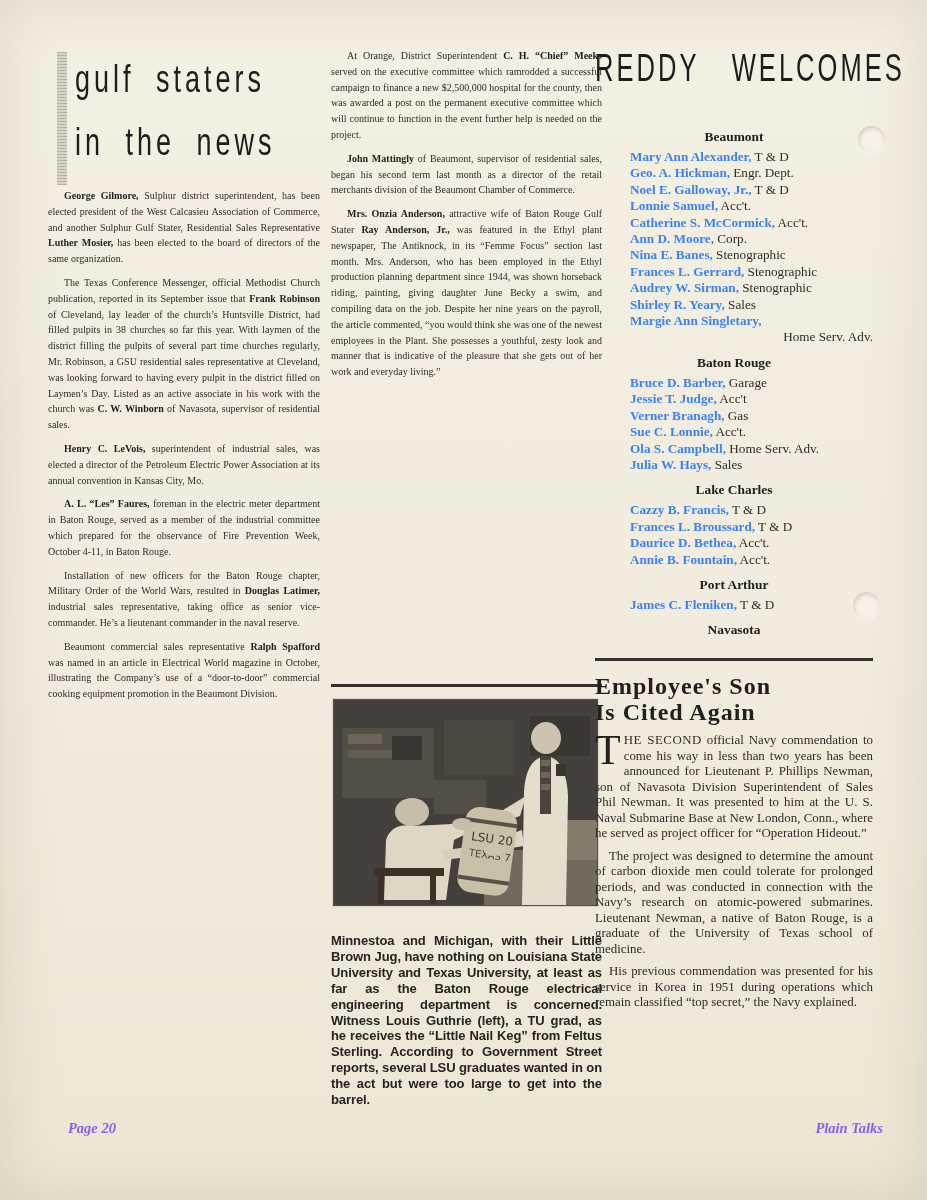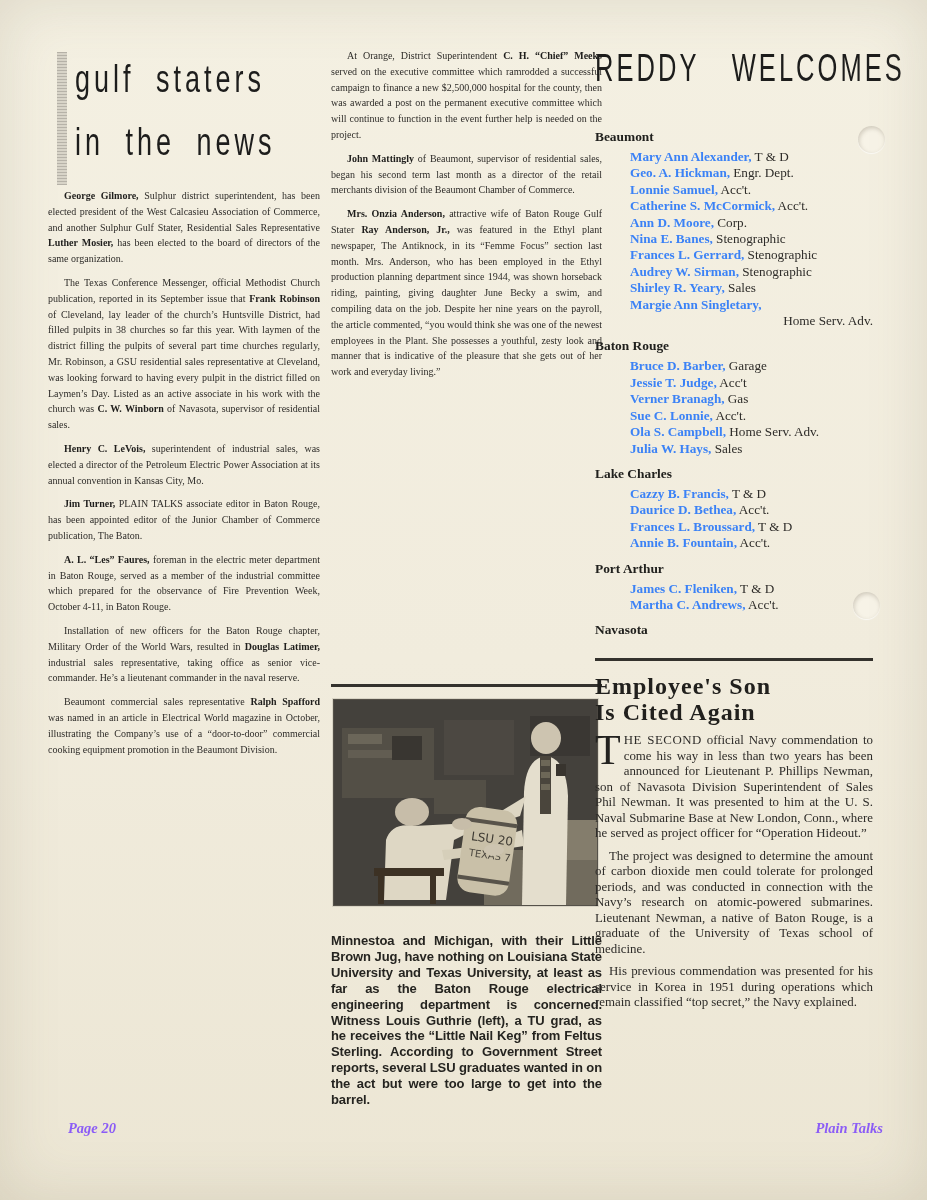--- a/index.html
+++ b/index.html
@@ -40,21 +40,21 @@
     font-weight:bold;font-size:13px;line-height:15.9px;color:#252420;
     text-align:justify;letter-spacing:-.1px;}
 
   
   .reddy-head{height:74px;text-align:left;}
   .reddy-text{font-family:"Liberation Sans", sans-serif;font-weight:400;color:#1d1d1c;
     font-size:25px;letter-spacing:3px;word-spacing:22px;white-space:nowrap;
     transform:scale(1.02,1.52);transform-origin:left top;display:inline-block;}
   #roster{position:absolute;top:74px;left:0;width:100%;max-height:528px;
     overflow:hidden;text-align:left;}
-  .city-heading{font-weight:bold;font-size:13.4px;
+  .city-heading{text-align:center;font-weight:bold;font-size:13.4px;
     line-height:16px;margin:9px 0 4px;color:#20201d;}
   .member{font-size:13.2px;line-height:16.4px;white-space:nowrap;}
   .member b{color:#3b82f6;margin-left:35px;}
   .role-line{text-align:right;white-space:normal;}
 
   #article-block{position:absolute;left:0;top:612px;width:100%;text-align:left;}
   .art-title{font-family:"Liberation Serif", serif;font-weight:bold;
     font-size:24px;line-height:26px;letter-spacing:1px;color:#21201d;
     margin:10px 0 8px;}
   .art-para{margin:0 0 7px;font-size:12.9px;line-height:15.5px;text-align:justify;
@@ -85,21 +85,20 @@
     <div class="gs-bar"></div>
     <div class="gs-lines">
       <div>gulf staters</div>
       <div>in the news</div>
     </div>
   </div>
   <div class="paras" id="left-paras">
       <p class="para"><b>George Gilmore,</b> Sulphur district superintendent, has been elected president of the West Calcasieu Association of Commerce, and another Sulphur Gulf Stater, Residential Sales Representative <b>Luther Mosier,</b> has been elected to the board of directors of the same organization.</p>
       <p class="para">The Texas Conference Messenger, official Methodist Church publication, reported in its September issue that <b>Frank Robinson</b> of Cleveland, lay leader of the church’s Huntsville District, had filled pulpits in 38 churches so far this year. With laymen of the district filling the pulpits of several part time churches regularly, Mr. Robinson, a GSU residential sales representative at Cleveland, was looking forward to having every pulpit in the district filled on Laymen’s Day. Listed as an active associate in his work with the church was <b>C. W. Winborn</b> of Navasota, supervisor of residential sales.</p>
       <p class="para"><b>Henry C. LeVois,</b> superintendent of industrial sales, was elected a director of the Petroleum Electric Power Association at its annual convention in Kansas City, Mo.</p>
-      <p class="para"><b>Jim Turner,</b> PLAIN TALKS associate editor in Baton Rouge, has been appointed editor of the Junior Chamber of Commerce publication, The Baton.</p>
       <p class="para"><b>A. L. “Les” Faures,</b> foreman in the electric meter department in Baton Rouge, served as a member of the industrial committee which prepared for the observance of Fire Prevention Week, October 4-11, in Baton Rouge.</p>
       <p class="para">Installation of new officers for the Baton Rouge chapter, Military Order of the World Wars, resulted in <b>Douglas Latimer,</b> industrial sales representative, taking office as senior vice-commander. He’s a lieutenant commander in the naval reserve.</p>
       <p class="para">Beaumont commercial sales representative <b>Ralph Spafford</b> was named in an article in Electrical World magazine in October, illustrating the Company’s use of a “door-to-door” commercial cooking equipment promotion in the Beaumont Division.</p>
     </div>
 </div>
 
 <div class="col" id="mid-col">
   <div class="paras" id="mid-paras">
       <p class="para">At Orange, District Superintendent <b>C. H. “Chief” Meeks</b> served on the executive committee which ramrodded a successful campaign to finance a new $2,500,000 hospital for the county, then was awarded a post on the permanent executive committee which will continue to function in the event further help is needed on the project.</p>
       <p class="para"><b>John Mattingly</b> of Beaumont, supervisor of residential sales, began his second term last month as a director of the retail merchants division of the Beaumont Chamber of Commerce.</p>
@@ -157,44 +156,44 @@
 </div>
 
 <div class="col" id="right-col">
   <div class="reddy-head">
     <span class="reddy-text">REDDY WELCOMES</span>
   </div>
   <div id="roster">
       <div class="city-heading">Beaumont</div>
       <div class="member"><b>Mary Ann Alexander,</b> T &amp; D</div>
       <div class="member"><b>Geo. A. Hickman,</b> Engr. Dept.</div>
+      <div class="member"><b>Noel E. Galloway, Jr.,</b> T &amp; D</div>
       <div class="member"><b>Lonnie Samuel,</b> Acc't.</div>
       <div class="member"><b>Catherine S. McCormick,</b> Acc't.</div>
       <div class="member"><b>Ann D. Moore,</b> Corp.</div>
       <div class="member"><b>Nina E. Banes,</b> Stenographic</div>
       <div class="member"><b>Frances L. Gerrard,</b> Stenographic</div>
       <div class="member"><b>Audrey W. Sirman,</b> Stenographic</div>
       <div class="member"><b>Shirley R. Yeary,</b> Sales</div>
       <div class="member"><b>Margie Ann Singletary,</b></div>
       <div class="member role-line">Home Serv. Adv.</div>
       <div class="city-heading">Baton Rouge</div>
       <div class="member"><b>Bruce D. Barber,</b> Garage</div>
       <div class="member"><b>Jessie T. Judge,</b> Acc't</div>
       <div class="member"><b>Verner Branagh,</b> Gas</div>
       <div class="member"><b>Sue C. Lonnie,</b> Acc't.</div>
       <div class="member"><b>Ola S. Campbell,</b> Home Serv. Adv.</div>
       <div class="member"><b>Julia W. Hays,</b> Sales</div>
       <div class="city-heading">Lake Charles</div>
       <div class="member"><b>Cazzy B. Francis,</b> T &amp; D</div>
+      <div class="member"><b>Frances L. Broussard,</b> T &amp; D</div>
       <div class="member"><b>Daurice D. Bethea,</b> Acc't.</div>
-      <div class="member"><b>Frances L. Broussard,</b> T &amp; D</div>
       <div class="member"><b>Annie B. Fountain,</b> Acc't.</div>
       <div class="city-heading">Port Arthur</div>
       <div class="member"><b>James C. Fleniken,</b> T &amp; D</div>
-      <div class="member"><b>Martha C. Andrews,</b> Acc't.</div>
       <div class="city-heading">Navasota</div>
     </div>
 
   <div id="article-block">
     <div class="rule"></div>
     <div class="art-title">
       <div>Employee's Son</div>
       <div>Is Cited Again</div>
     </div>
     <p class="art-para first">

